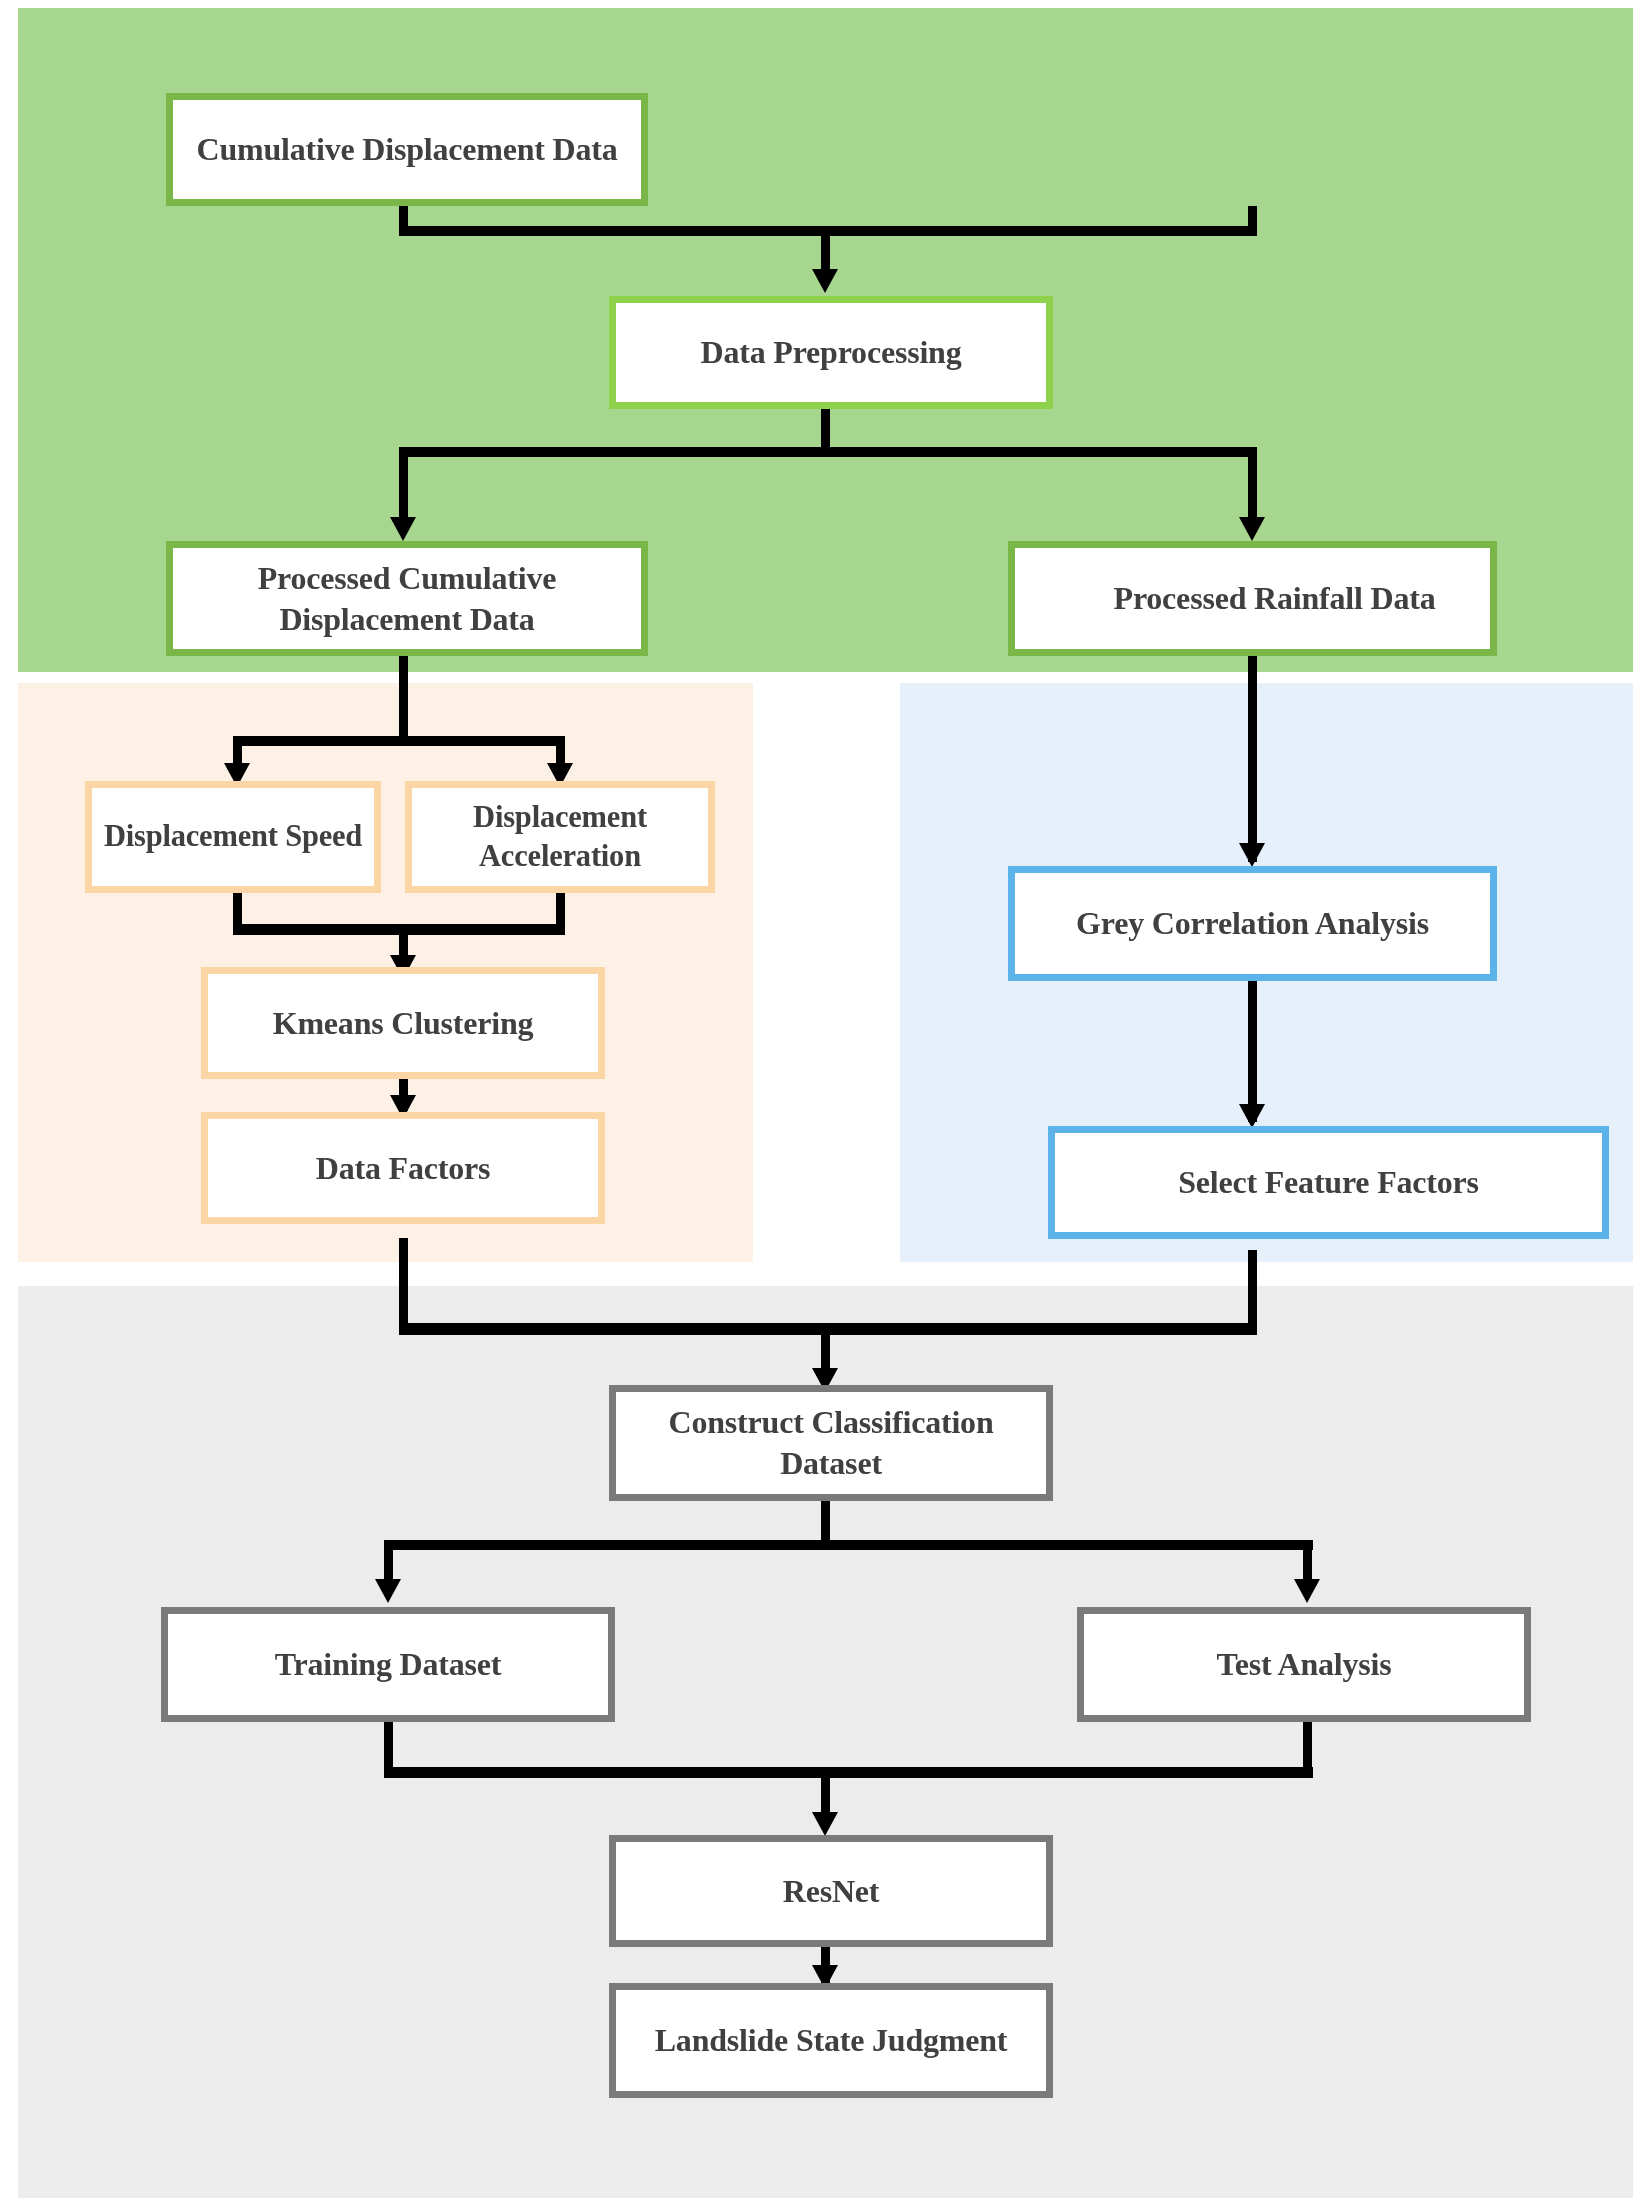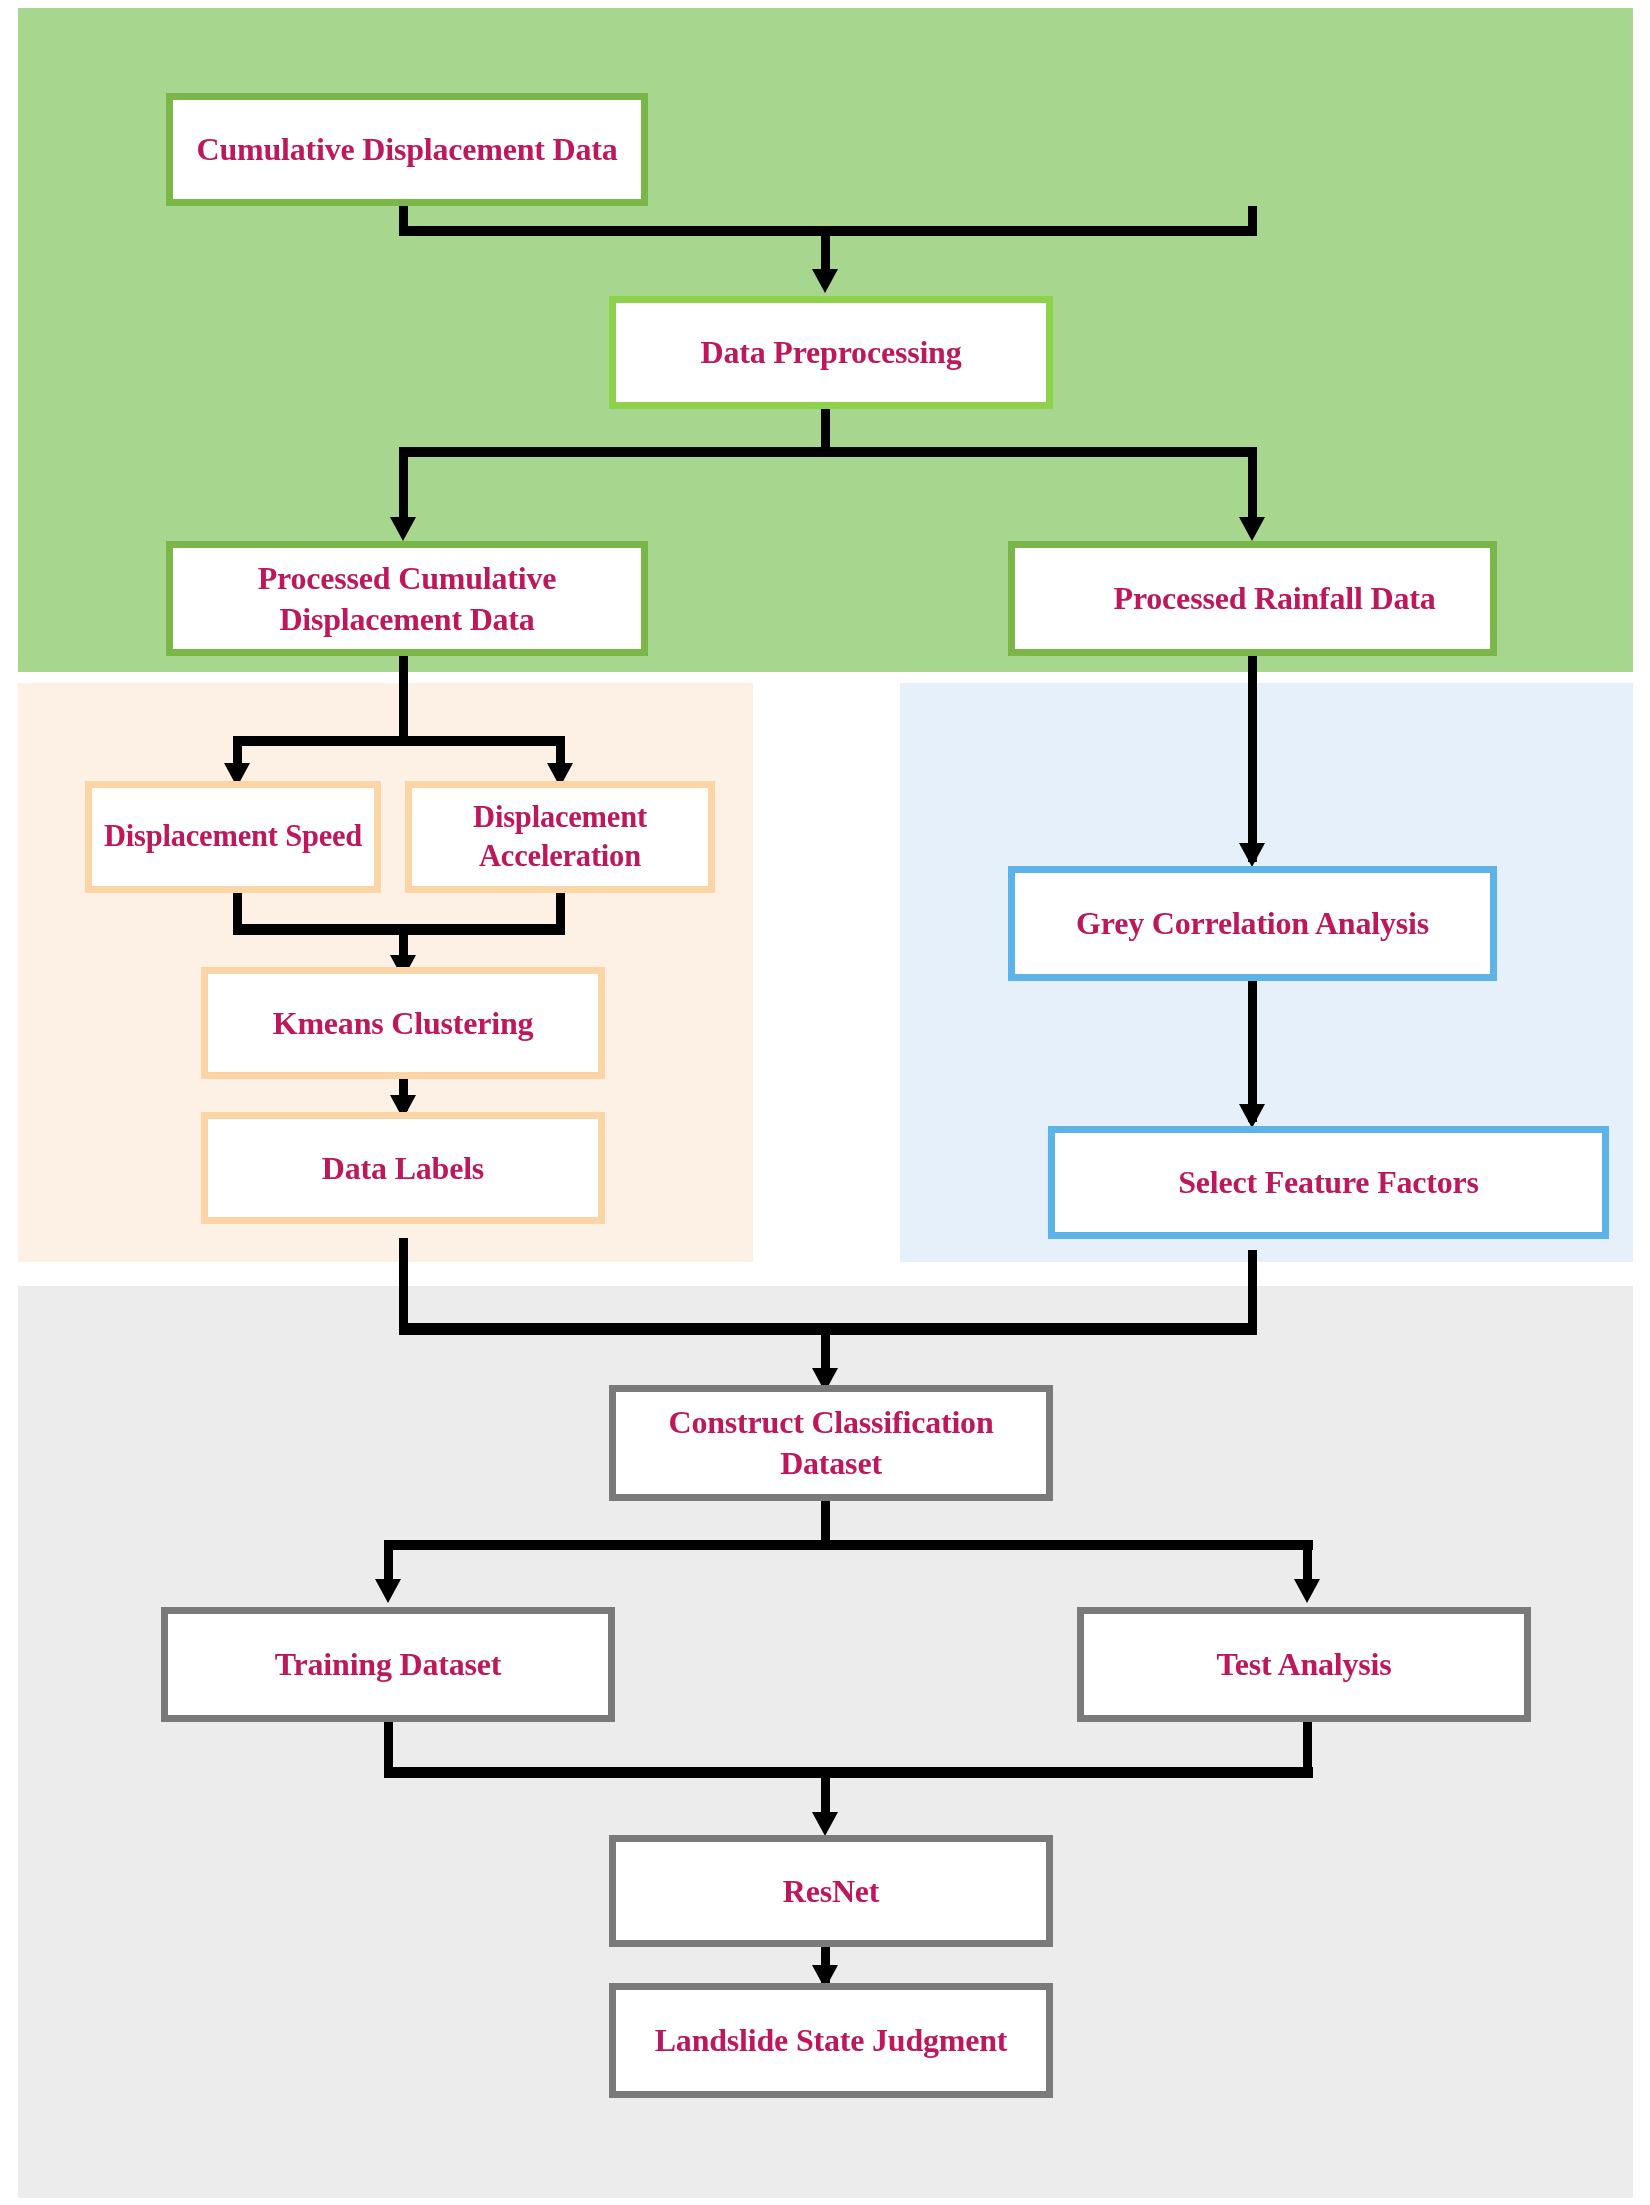--- a/index.html
+++ b/index.html
@@ -28,21 +28,21 @@
   .panel-grey   { background: #ececec; }
 
   .node {
     position: absolute;
     box-sizing: border-box;
     background: #ffffff;
     display: flex;
     align-items: center;
     justify-content: center;
     text-align: center;
-    color: #be185d;
+    color: #404040;
     font-weight: bold;
     line-height: 1.28;
     letter-spacing: -0.2px;
     z-index: 4;
   }
   .node .lbl { display: block; width: 100%; padding: 0 6.3px; }
 
   .b-green  { border: 7.6px solid #7ab648; }
   .b-green-bright { border: 7.6px solid #8ed24b; }
   .b-orange { border: 7.6px solid #fbd5a5; }
@@ -159,21 +159,21 @@
 
   <div class="node b-orange" style="left:405px; top:781px; width:310px; height:112px; font-size:30.5px;">
     <span class="lbl">Displacement Acceleration</span>
   </div>
 
   <div class="node b-orange" style="left:201px; top:967px; width:404px; height:112px; font-size:32px;">
     <span class="lbl">Kmeans Clustering</span>
   </div>
 
   <div class="node b-orange" style="left:201px; top:1112px; width:404px; height:112px; font-size:32px;">
-    <span class="lbl">Data Labels</span>
+    <span class="lbl">Data Factors</span>
   </div>
 
   <div class="node b-blue" style="left:1008px; top:866px; width:489px; height:115px; font-size:32px;">
     <span class="lbl">Grey Correlation Analysis</span>
   </div>
 
   <div class="node b-blue" style="left:1048px; top:1126px; width:561px; height:113px; font-size:32px;">
     <span class="lbl">Select Feature Factors</span>
   </div>
 

